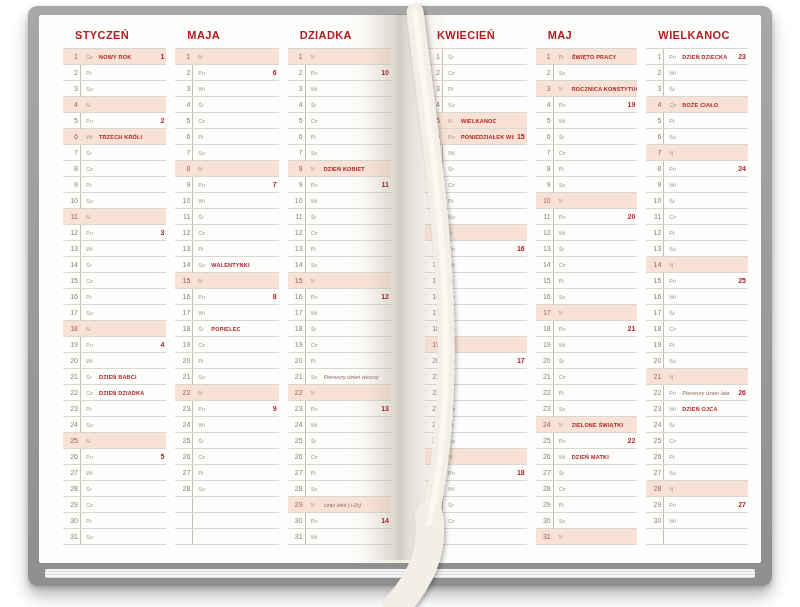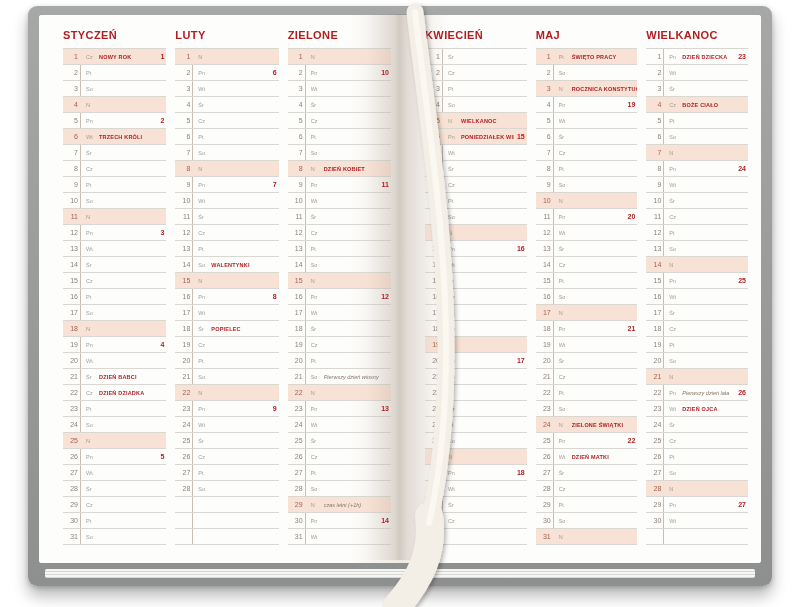--- a/index.html
+++ b/index.html
@@ -13,21 +13,21 @@
   .half{position:absolute;top:0;height:548px;width:361px;}
   .half-left{left:0;border-radius:3px 0 0 3px;
     background:linear-gradient(to right,#fdfdfb 0 86%,#efeae3 100%);}
   .half-right{left:361px;border-radius:0 3px 3px 0;
     background:linear-gradient(to left,#fdfdfb 0 86%,#eee9e2 100%);}
   .cols{position:absolute;top:14px;left:24px;right:9px;bottom:8px;display:flex;gap:9px;}
   .half-right .cols{left:25px;right:13px;}
   .page-stack{position:absolute;left:17px;right:17px;bottom:8px;height:9px;border-radius:2px;
     background:repeating-linear-gradient(to bottom,#f6f6f4 0 2px,#d8d7d4 2px 3px);}
   .month{flex:1;min-width:0;}
-  .mtitle{font-size:11px;font-weight:bold;color:#b01e23;letter-spacing:.4px;margin:0 0 7px 0;
+  .mtitle{font-size:11px;font-weight:bold;color:#b01e23;letter-spacing:.4px;margin:0 0 7px 12px;
           white-space:nowrap;}
   .rows{position:relative;border-top:1px solid #d9d5d0;}
   .rows::before{content:"";position:absolute;left:17px;top:0;bottom:0;width:1px;background:#c8beb4;}
   .row{display:flex;align-items:center;height:16px;box-sizing:border-box;
        border-bottom:1px solid #dad6d1;overflow:hidden;white-space:nowrap;position:relative;}
   .row.hl{background:#f7e2d5;}
   .dnum{width:15px;flex:none;text-align:right;font-size:7px;color:#8f8178;padding-right:4px;}
   .hl .dnum{color:#a55f4e;}
   .dow{width:13px;flex:none;font-size:5.5px;color:#a39b93;padding-left:4px;}
   .label{font-size:5.5px;overflow:hidden;}
@@ -181,21 +181,21 @@
                   <span class="dnum">30</span>
                   <span class="dow">Pt</span>
                 </div>
                 <div class="row">
                   <span class="dnum">31</span>
                   <span class="dow">So</span>
                 </div>
               </div>
             </div>
             <div class="month">
-              <div class="mtitle">LUTY</div>
+              <div class="mtitle">MAJA</div>
               <div class="rows">
                 <div class="row hl">
                   <span class="dnum">1</span>
                   <span class="dow">N</span>
                 </div>
                 <div class="row">
                   <span class="dnum">2</span>
                   <span class="dow">Pn</span>
                   <span class="wk">6</span>
                 </div>
@@ -316,21 +316,21 @@
                   <span class="dnum"></span>
                   <span class="dow"></span>
                 </div>
                 <div class="row">
                   <span class="dnum"></span>
                   <span class="dow"></span>
                 </div>
               </div>
             </div>
             <div class="month">
-              <div class="mtitle">ZIELONE</div>
+              <div class="mtitle">DZIADKA</div>
               <div class="rows">
                 <div class="row hl">
                   <span class="dnum">1</span>
                   <span class="dow">N</span>
                 </div>
                 <div class="row">
                   <span class="dnum">2</span>
                   <span class="dow">Pn</span>
                   <span class="wk">10</span>
                 </div>

